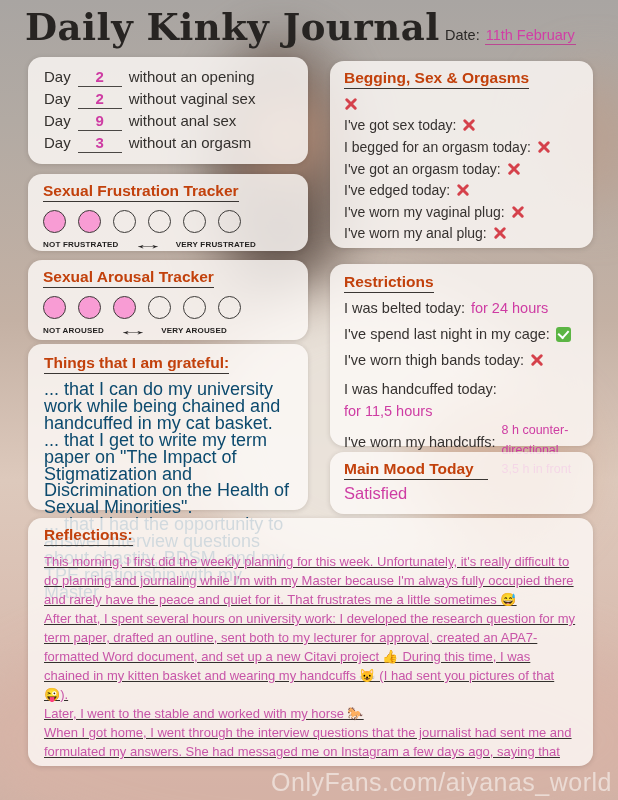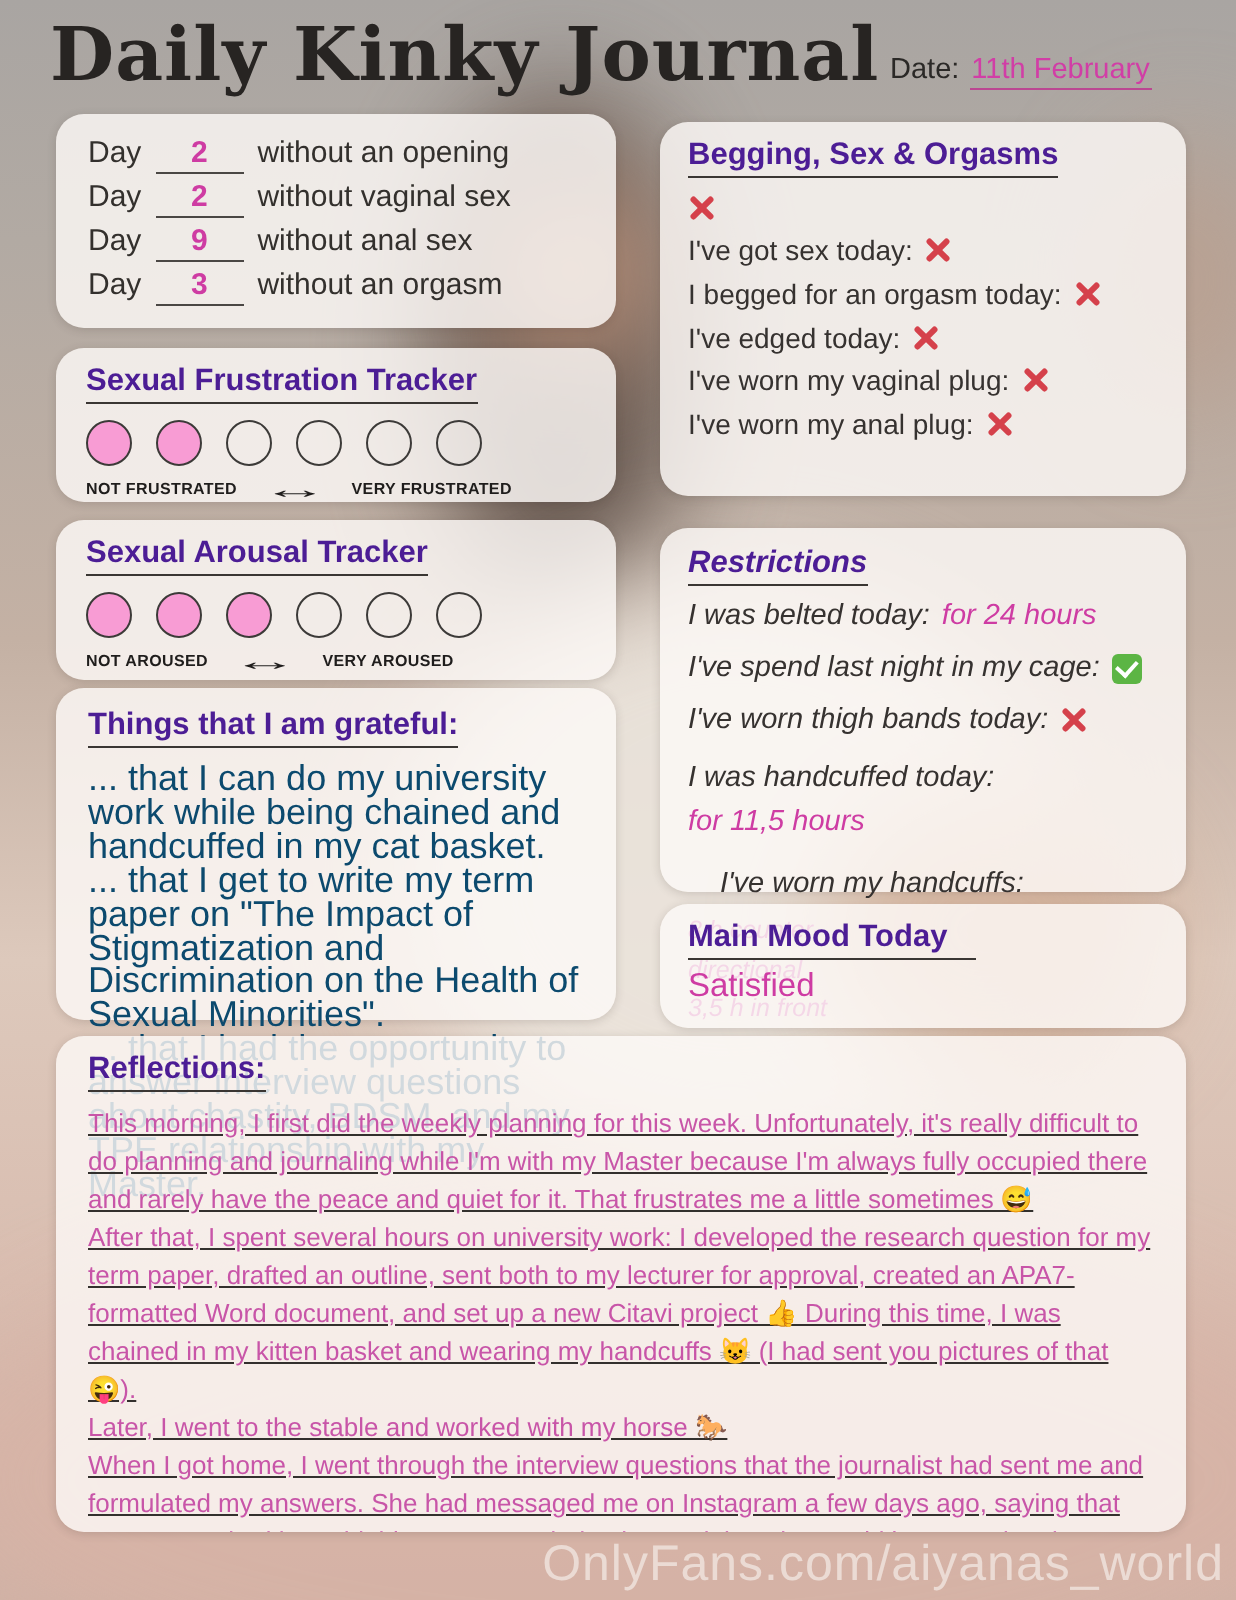--- a/index.html
+++ b/index.html
@@ -20,21 +20,21 @@
 
   .panel {
     position:absolute;
     background:rgba(252,249,247,0.82);
     border-radius:14px;
     box-shadow:0 1px 5px rgba(60,50,45,0.18);
     color:#33302d;
   }
   .heading {
     display:inline-block;
-    font-size:15.5px; font-weight:700; color:#4c1d95;
+    font-size:15.5px; font-weight:700; color:#c2410c;
     border-bottom:1.6px solid #3a3633; padding-bottom:1px;text-align:right;
   }
 
   
   .page-title {
     position:absolute; left:25px; top:5px;
     font-family:"DejaVu Serif", serif; font-weight:800;
     font-size:37px; letter-spacing:.5px; color:#272422;
   }
   .date-row { position:absolute; left:445px; top:27px; font-size:14.5px; display:flex; gap:5px; align-items:baseline; }
@@ -65,25 +65,25 @@
   .circle { width:23px; height:23px; border-radius:50%; border:1.7px solid #3c3a38; background:transparent; }
   .circle.filled { background:#f89cd4; }
   .tracker-labels { display:flex; align-items:center; gap:10px; margin-top:5px; font-size:8px; font-weight:700; letter-spacing:.2px; color:#1f1d1c; }
   .arrow { display:inline-block; transform:scaleX(2.6); font-size:13px; font-weight:400; line-height:1; margin:0 12px; }
 
   
   .panel-grateful { left:28px; top:344px; width:280px; height:166px; padding:10px 16px; }
   .grateful-text { margin-top:7px; font-size:18px; line-height:16.9px; color:#0c4a6e; white-space:pre-line; }
 
   
-  .panel-restrictions { left:330px; top:264px; width:263px; height:182px; padding:9px 14px;font-style:italic; }
+  .panel-restrictions { left:330px; top:264px; width:263px; height:182px; padding:9px 14px; }
   .restr-row { display:flex; align-items:center; gap:6px; font-size:14.5px; color:#363230; flex-wrap:wrap; }
   .r1 { margin-top:7px; } .r2 { margin-top:10px; } .r3 { margin-top:10px; } .r4 { margin-top:13px; }
   .r5 { margin-top:2px; align-items:flex-start; }
-  .r5 .restr-label { margin-top:13px;margin-left:16px; }
+  .r5 .restr-label { margin-top:13px; }
   .pink-val { color:#ce3ca3; }
   .pink-val-multi { color:#ce3ca3; font-size:12.5px; line-height:19.5px; white-space:pre-line; }
 
   
   .panel-mood { left:330px; top:452px; width:263px; height:62px; padding:8px 14px; }
   .panel-mood .heading { padding-right:14px; }
   .mood-value { margin-top:4px; font-size:16.5px; color:#ce3ca3; }
 
   
   .panel-reflections { left:28px; top:518px; width:565px; height:248px; padding:8px 16px; overflow:hidden;text-decoration:underline; }
@@ -142,20 +142,24 @@
     </div>
     <div class="check-row">
       <span>I've got sex today:</span>
       <span class="cross"></span>
     </div>
     <div class="check-row">
       <span>I begged for an orgasm today:</span>
       <span class="cross"></span>
     </div>
     <div class="check-row">
+      <span>I've got an orgasm today:</span>
+      <span class="cross"></span>
+    </div>
+    <div class="check-row">
       <span>I've edged today:</span>
       <span class="cross"></span>
     </div>
     <div class="check-row">
       <span>I've worn my vaginal plug:</span>
       <span class="cross"></span>
     </div>
     <div class="check-row">
       <span>I've worn my anal plug:</span>
       <span class="cross"></span>

